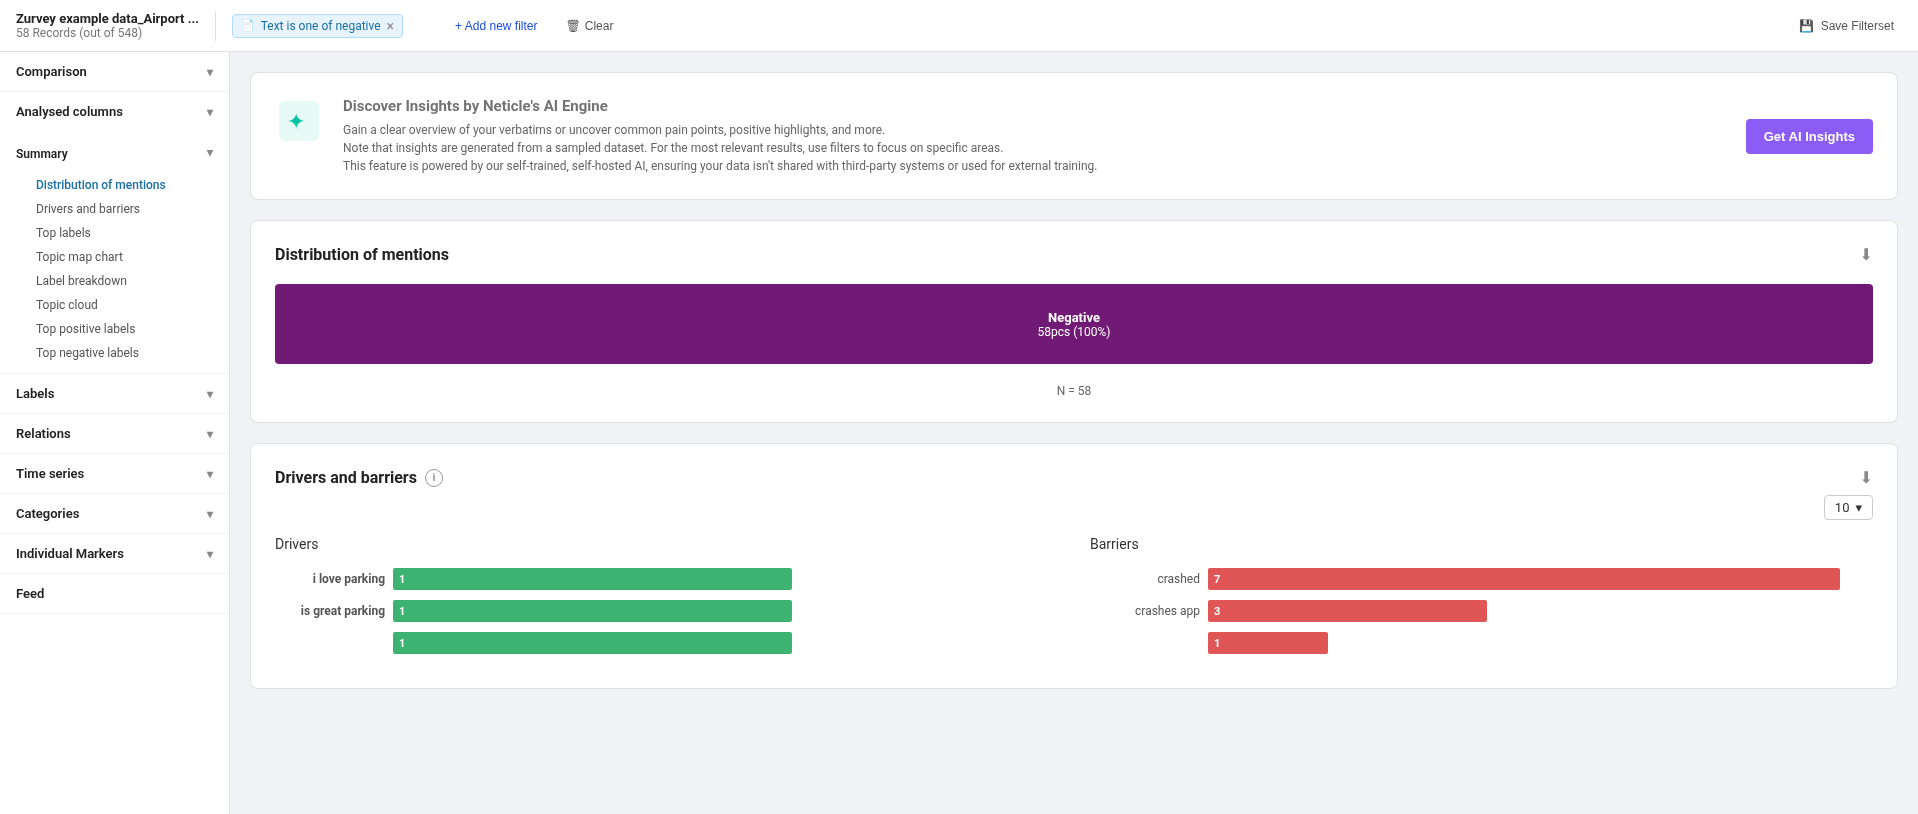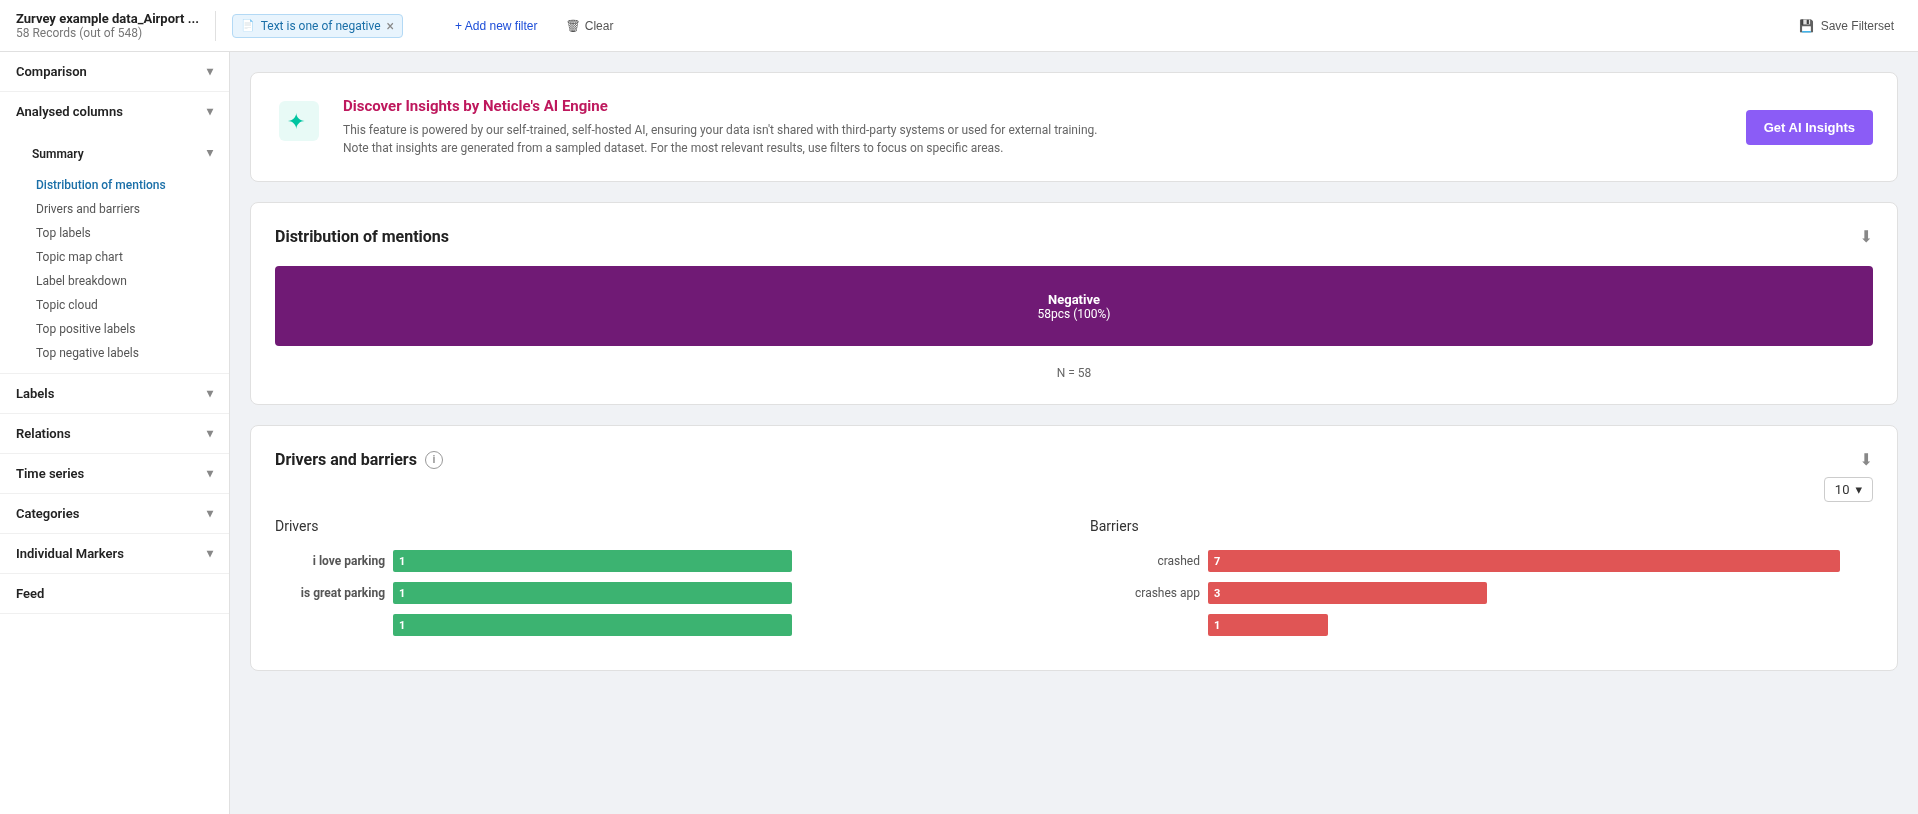--- a/index.html
+++ b/index.html
@@ -39,21 +39,21 @@
 
     
     .sidebar {
       width: 230px; min-width: 230px; background: #fff; border-right: 1px solid #e0e0e0;
       overflow-y: auto; display: flex; flex-direction: column;
     }
     .sidebar-section {
       border-bottom: 1px solid #f0f0f0;
     }
     .sidebar-section-header {
-      display: flex; justify-content: space-between;
+      display: flex; align-items: center; justify-content: space-between;
       padding: 12px 16px; cursor: pointer; font-size: 13px; font-weight: 600; color: #222;
     }
     .chevron { font-size: 12px; color: #888; transition: transform 0.2s; }
     .chevron.up { transform: rotate(180deg); }
 
     .sidebar-submenu { padding: 4px 0 8px 0; }
     .sidebar-subitem {
       padding: 5px 16px 5px 36px; cursor: pointer; font-size: 12px; color: #555;
       display: block;
     }
@@ -68,21 +68,21 @@
     }
 
     
     .ai-card { display: flex; align-items: flex-start; gap: 20px; }
     .ai-icon-wrap {
       width: 48px; height: 48px; display: flex; align-items: center; justify-content: center;
       flex-shrink: 0;
     }
     .ai-icon-svg { width: 40px; height: 40px; }
     .ai-content { flex: 1; }
-    .ai-title { font-size: 15px; font-weight: 700; color: #be185d; margin-bottom: 6px; }
+    .ai-title { font-size: 15px; font-weight: 700; color: #737373; margin-bottom: 6px; }
     .ai-desc { font-size: 12px; color: #666; line-height: 1.5; }
     .ai-btn {
       background: #8b5cf6; color: #fff; border: none; border-radius: 4px;
       padding: 10px 18px; font-size: 13px; font-weight: 600; cursor: pointer;
       white-space: nowrap; align-self: center; flex-shrink: 0;
     }
 
     
     .section-header {
       display: flex; align-items: center; justify-content: space-between; margin-bottom: 20px;
@@ -167,21 +167,21 @@
       </div>
     </div>
 
     <div class="sidebar-section">
       <div class="sidebar-section-header">
         <span>Analysed columns</span>
         <span class="chevron">▾</span>
       </div>
 
       <div class="sidebar-submenu">
-        <div class="sidebar-section-header" style="padding-left: 32px; font-size:12px;">
+        <div class="sidebar-section-header" style="padding-left: 16px; font-size:12px;">
           <span>Summary</span>
           <span class="chevron up">▴</span>
         </div>
         <div>
           <div class="sidebar-subitem active">
             <span>Distribution of mentions</span>
           </div>
           <div class="sidebar-subitem">
             <span>Drivers and barriers</span>
           </div>
@@ -254,22 +254,23 @@
 
     <div class="card ai-card">
       <div class="ai-icon-wrap">
         <svg class="ai-icon-svg" viewBox="0 0 40 40" fill="none" xmlns="http://www.w3.org/2000/svg">
           <rect width="40" height="40" rx="6" fill="#e8faf6"></rect>
           <text x="8" y="28" font-size="22" fill="#00c4a0">✦</text>
         </svg>
       </div>
       <div class="ai-content">
         <div class="ai-title">Discover Insights by Neticle's AI Engine</div>
+        <div class="ai-desc">Gain a clear overview of your verbatims or uncover common pain points, positive highlights, and more.</div>
+        <div class="ai-desc">Note that insights are generated from a sampled dataset. For the most relevant results, use filters to focus on specific areas.</div>
         <div class="ai-desc">This feature is powered by our self-trained, self-hosted AI, ensuring your data isn't shared with third-party systems or used for external training.</div>
-        <div class="ai-desc">Note that insights are generated from a sampled dataset. For the most relevant results, use filters to focus on specific areas.</div>
       </div>
       <button class="ai-btn">Get AI Insights</button>
     </div>
 
     <div class="card">
       <div class="section-header">
         <span class="section-title">Distribution of mentions</span>
         <span class="download-icon">⬇</span>
       </div>
       <div class="dist-bar-wrap">

